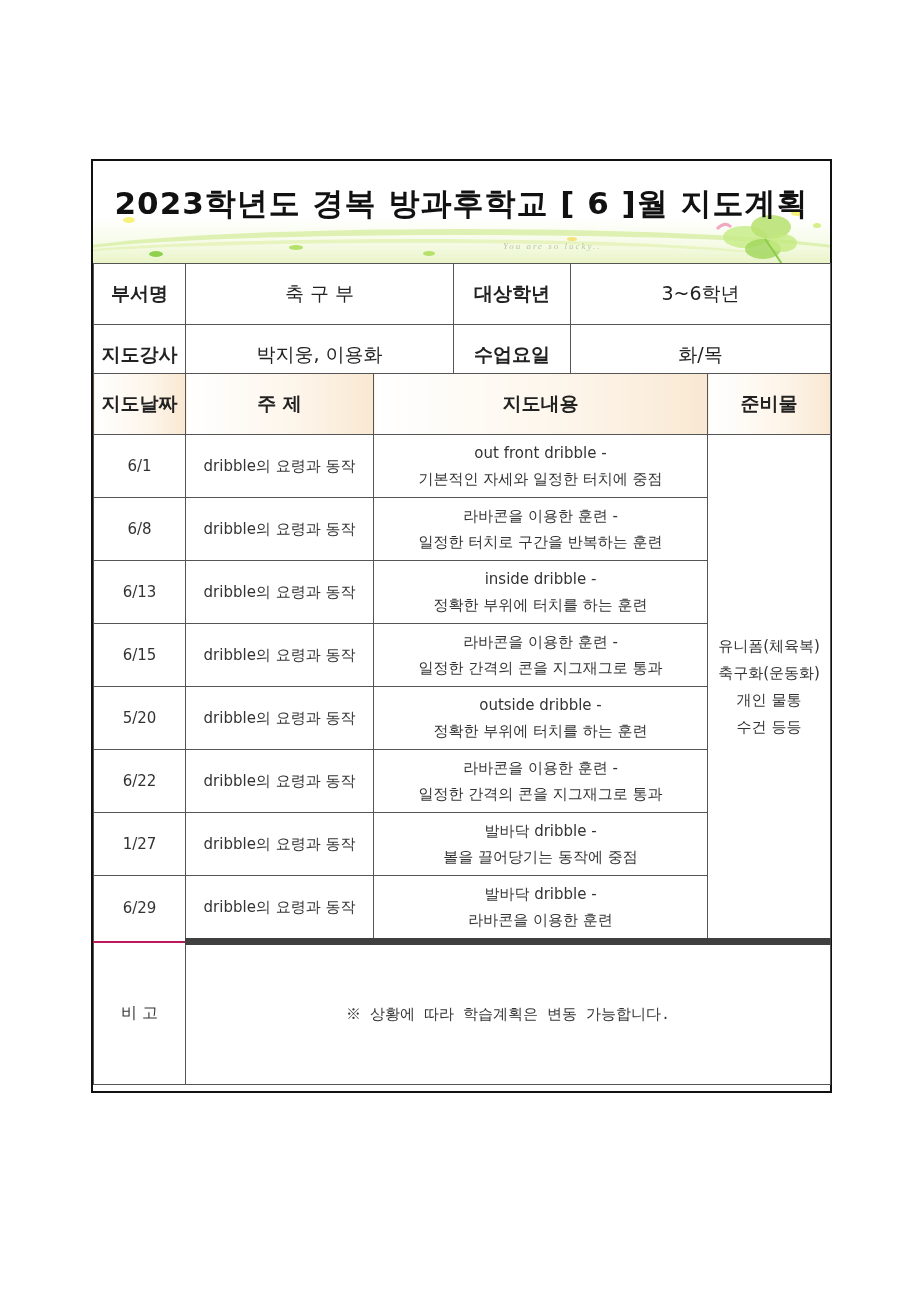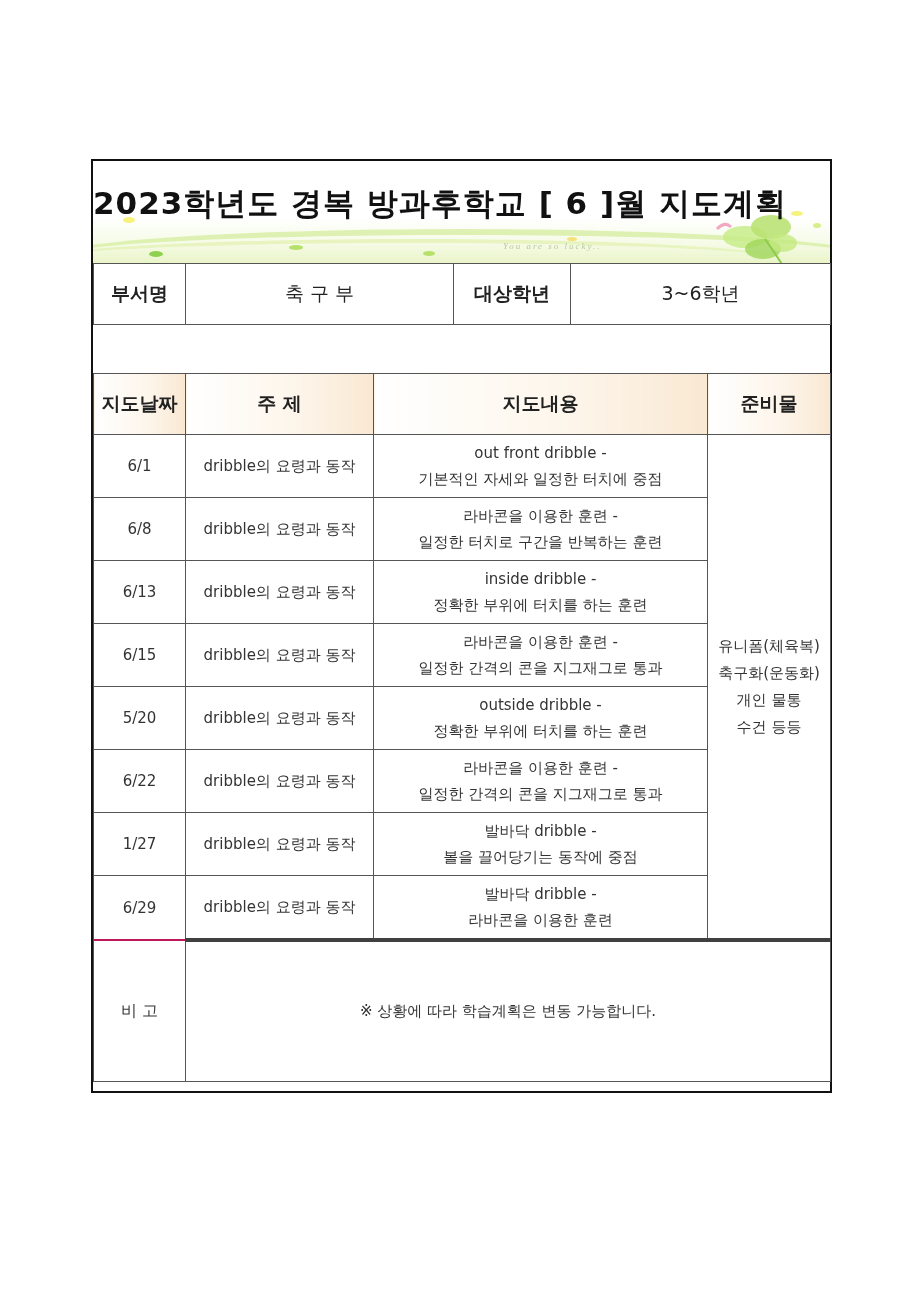--- a/index.html
+++ b/index.html
@@ -7,21 +7,21 @@
          font-family: "DejaVu Sans", "Liberation Sans", sans-serif; color: #222; }
   .sheet { position: absolute; left: 91px; top: 159px; width: 741px; height: 934px;
            border: 2px solid #111; box-sizing: border-box; }
   .banner { position: absolute; left: 0; top: 0; right: 0; height: 102px; overflow: hidden;
             background: linear-gradient(180deg, #ffffff 0%, #ffffff 55%, #f6fbe8 80%, #e9f5c8 100%); }
   .banner .swoosh { position: absolute; left: -40px; right: -40px; top: 68px; height: 50px;
             border-radius: 50%; border-top: 6px solid #d8efa4; opacity: .8; }
   .banner .swoosh2 { position: absolute; left: -60px; right: 40px; top: 78px; height: 40px;
             border-radius: 50%; border-top: 4px solid #e7f4c0; }
   .dot { position: absolute; border-radius: 50%; }
-  .banner-title { position: absolute; left: 0; right: 0; top: 22px; 
+  .banner-title { position: absolute; left: 0; right: 0; top: 22px; text-align: center;
             font-size: 31px; font-weight: bold; color: #111; letter-spacing: 1px; white-space: pre; }
   .lucky { position: absolute; left: 410px; top: 80px; font-size: 9px; font-style: italic;
            color: #b9c9a0; font-family: Liberation Serif, serif; letter-spacing: 2px; }
   .clover { position: absolute; left: 612px; top: 46px; width: 100px; height: 62px; }
 
   table.grid { position: absolute; left: 0; border-collapse: collapse; table-layout: fixed; }
   table.grid td { border: 1px solid #555; text-align: center; vertical-align: middle; padding: 0; margin-left: 7px; }
   .info { top: 102px; width: 737px; }
   .info td { height: 60px; font-size: 19px; }
   .info .lab { font-weight: bold; }
@@ -68,20 +68,26 @@
         <col style="width:268px">
         <col style="width:117px">
         <col style="width:260px">
     </colgroup>
     <tbody>
         <tr>
       <td class="lab">부서명</td>
       <td>축 구 부</td>
       <td class="lab">대상학년</td>
       <td>3~6학년</td>
+    </tr>
+    <tr>
+      <td class="lab">지도강사</td>
+      <td>박지웅, 이용화</td>
+      <td class="lab">수업요일</td>
+      <td>화/목</td>
     </tr>
   </tbody>
     </table>
 
   <table class="grid plan">
     <colgroup>
       <col style="width:92px">
         <col style="width:188px">
         <col style="width:334px">
         <col style="width:123px">
@@ -160,17 +166,17 @@
       <td>6/29</td>
       <td>dribble의 요령과 동작</td>
       <td class="content">
         <span class="block">발바닥 dribble -</span>
         <span class="block">라바콘을 이용한 훈련</span>
       </td>
     </tr>
 
     <tr class="note" style="border-top:2px solid #111;">
       <td style="border-top:2px solid #be185d;">비 고</td>
-      <td colspan="3" class="notetext" style="border-top:4px solid #404040;">※ 상황에 따라 학습계획은 변동 가능합니다.</td>
+      <td colspan="3" class="notetext" style="border-top:7px solid #404040;font-family:Liberation Mono, monospace;">※ 상황에 따라 학습계획은 변동 가능합니다.</td>
     </tr>
   </tbody>
     </table>
 </div>
 
 </body></html>

